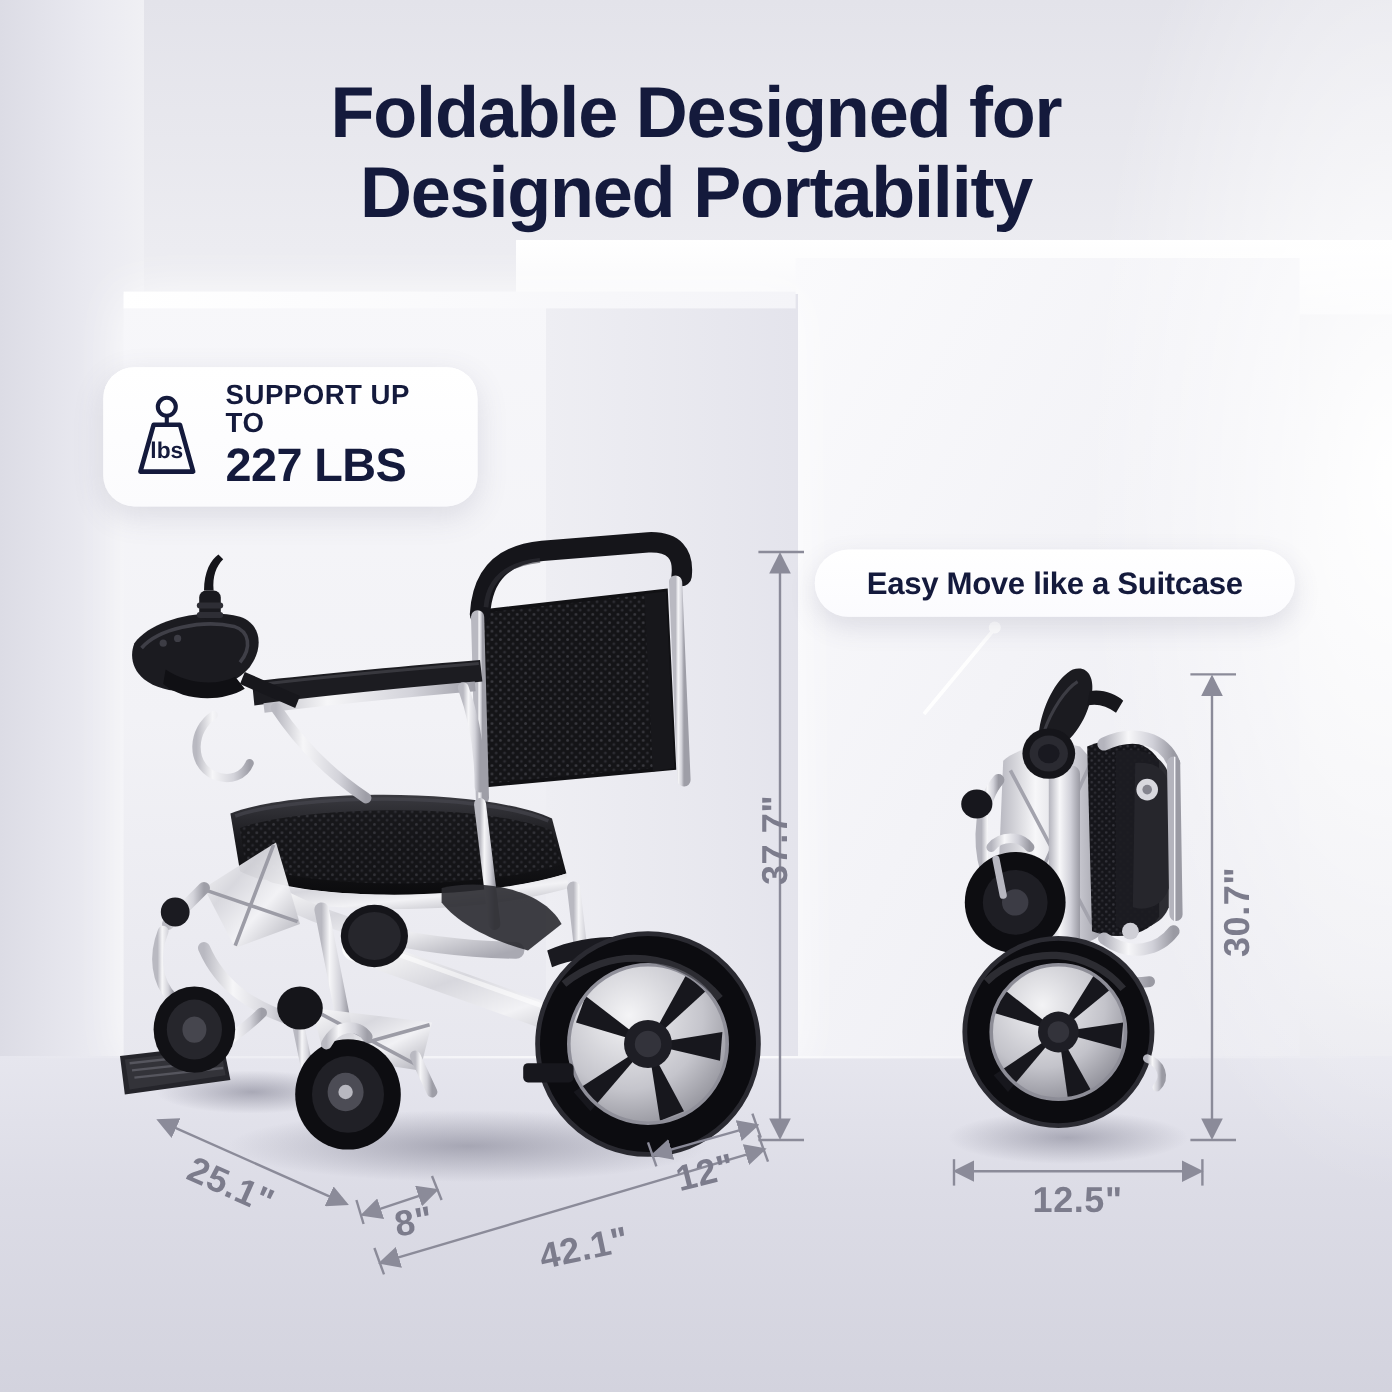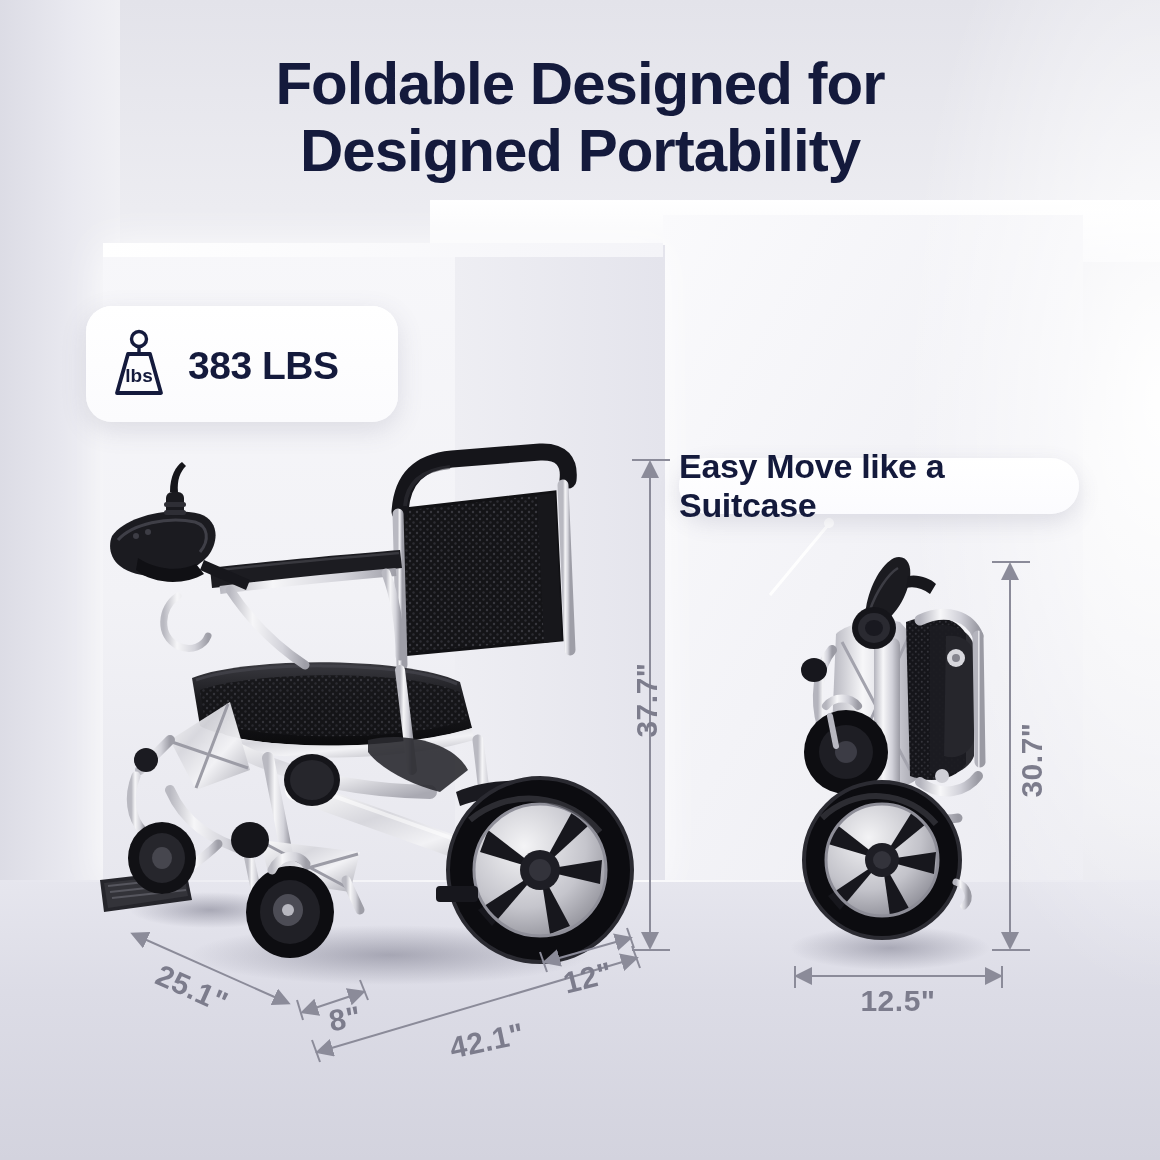--- a/index.html
+++ b/index.html
@@ -48,21 +48,21 @@
   .bg-floorline{
     left:0;top:880px;width:1160px;height:2px;
     background:linear-gradient(90deg,rgba(255,255,255,0),rgba(255,255,255,.9),rgba(255,255,255,0));
   }
   .bg-glowright{
     right:0;top:0;width:260px;height:1000px;
     background:radial-gradient(ellipse at 100% 40%,rgba(255,255,255,.95),rgba(255,255,255,0) 70%);
   }
   
   .title{
-    position:absolute;left:0;top:50px;width:1160px;text-align:center;
+    position:absolute;left:0;top:60px;width:1160px;text-align:center;
     color:#141a3c;font-weight:bold;font-size:60px;line-height:1.12;
     letter-spacing:-1px;
   }
   
   .badge{
     position:absolute;left:86px;top:306px;width:312px;height:116px;
     background:linear-gradient(180deg,#ffffff 0%,#fbfbfd 100%);
     border-radius:26px;
     box-shadow:0 8px 26px rgba(90,90,120,.16),0 1px 0 #fff inset;
     display:flex;align-items:center;gap:16px;padding:0 20px;box-sizing:border-box;
@@ -75,21 +75,21 @@
   .badge-big{
     color:#141a3c;font-size:39px;font-weight:bold;letter-spacing:-.5px;line-height:1.12;margin-top:3px;
   }
   
   .pill{
     position:absolute;left:679px;top:458px;width:400px;height:56px;
     background:linear-gradient(180deg,#ffffff 0%,#fbfbfe 100%);
     border-radius:30px;
     box-shadow:0 8px 22px rgba(90,90,120,.16);
     display:flex;align-items:center;justify-content:center;
-    color:#141a3c;font-size:34px;font-weight:bold;letter-spacing:-.3px;
+    color:#141a3c;font-size:26px;font-weight:bold;letter-spacing:-.3px;
   }
   
   .chair{position:absolute;}
   .chair-open{left:100px;top:440px;width:560px;height:560px;}
   .chair-folded{left:770px;top:530px;width:250px;height:440px;}
   
   .dims{position:absolute;left:0;top:0;width:1160px;height:1160px;}
   .dimlabel{
     position:absolute;color:#7c7c8c;font-weight:bold;letter-spacing:.5px;
     white-space:nowrap;transform-origin:center center;
@@ -116,21 +116,22 @@
   </div>
 
   <div class="badge">
     <svg class="badge-icon" viewBox="0 0 66 70">
       <circle cx="33" cy="10" r="7.5" fill="none" stroke="#141a3c" stroke-width="3.4"></circle>
       <line x1="33" y1="17.5" x2="33" y2="25" stroke="#141a3c" stroke-width="3.4"></line>
       <path d="M22 25 H44 L55 64 H11 Z" fill="none" stroke="#141a3c" stroke-width="3.8" stroke-linejoin="round"></path>
       <text x="33" y="53" text-anchor="middle" font-family="Liberation Sans, sans-serif" font-size="19" font-weight="bold" fill="#141a3c">lbs</text>
     </svg>
     <div class="badge-txt">
-      <div class="badge-big">383 LBS</div>
+      <div class="badge-sup">SUPPORT UP TO</div>
+      <div class="badge-big">227 LBS</div>
     </div>
   </div>
 
   <svg class="chair chair-open" viewBox="0 0 560 560">
     <defs>
       <linearGradient id="alu" x1="0" y1="0" x2="1" y2="1">
         <stop offset="0" stop-color="#fdfdfd"></stop>
           <stop offset=".35" stop-color="#d7d7dd"></stop>
         <stop offset=".62" stop-color="#f2f2f5"></stop>
           <stop offset="1" stop-color="#a9a9b2"></stop>

